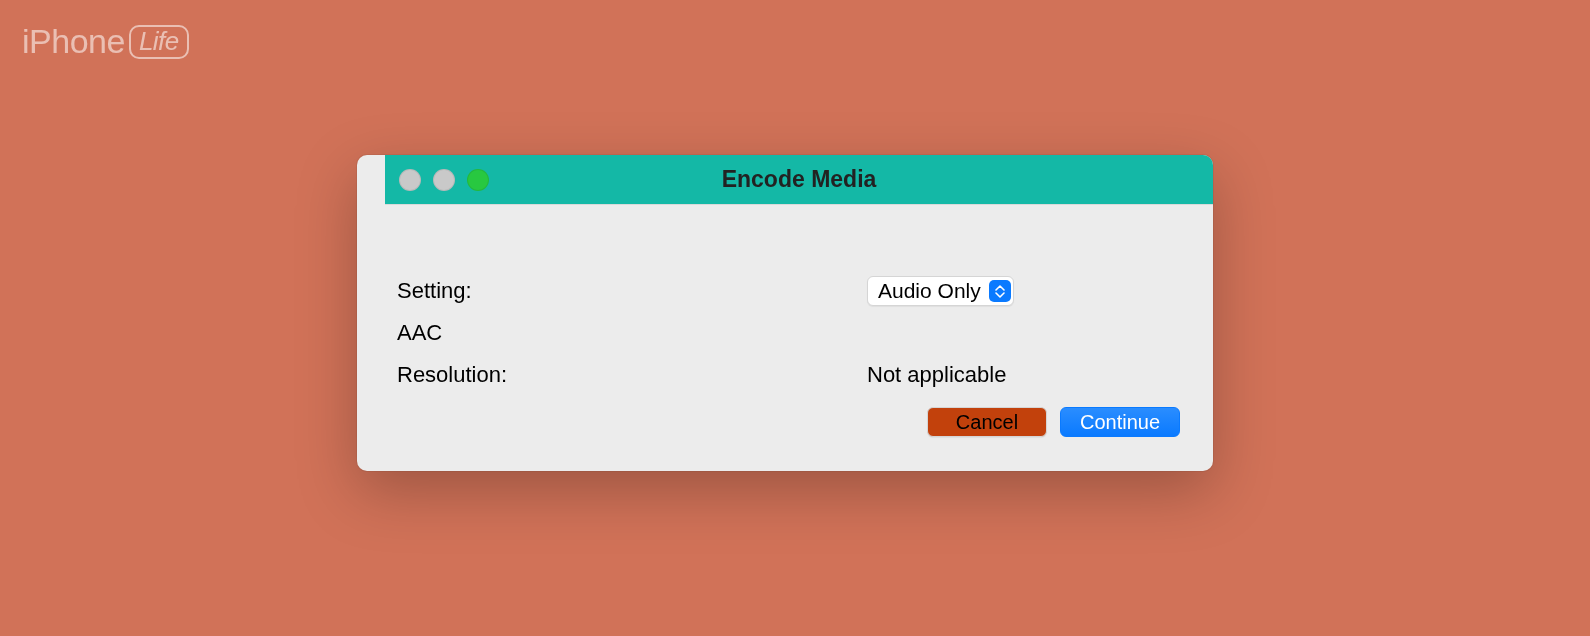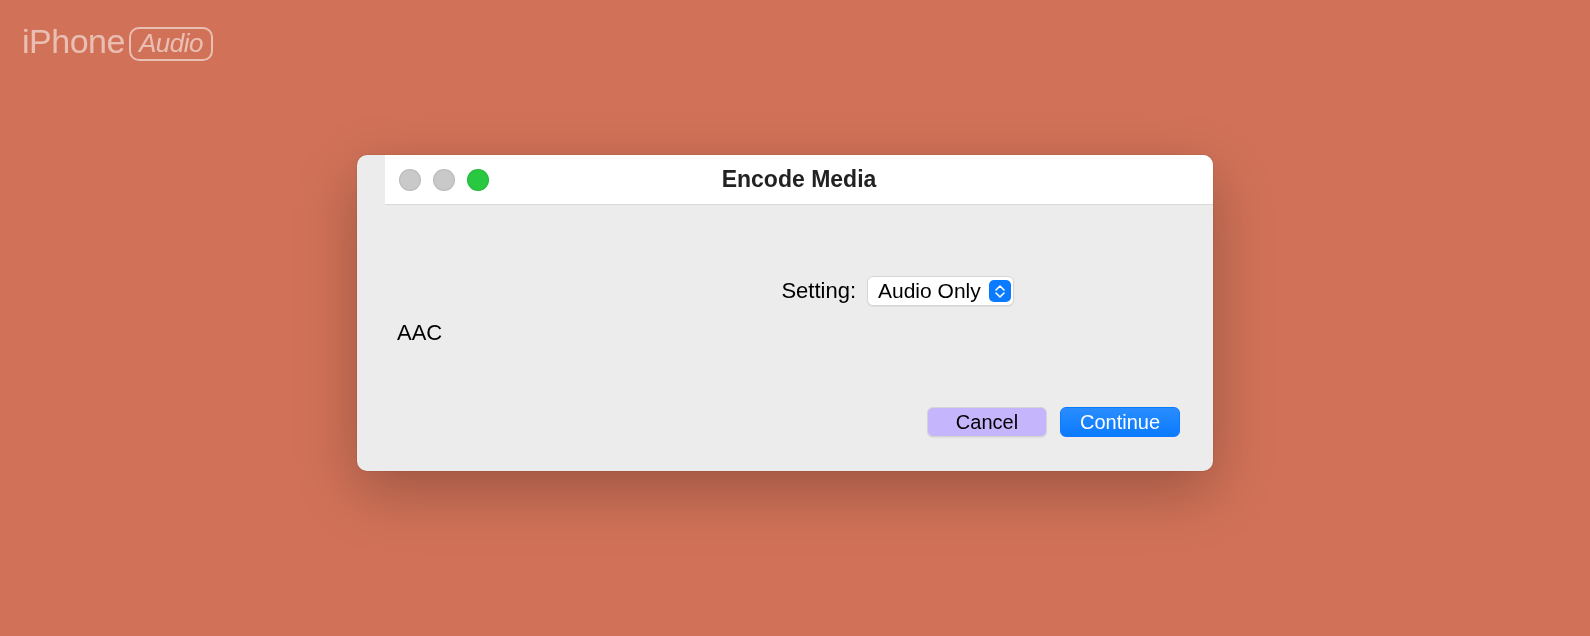--- a/index.html
+++ b/index.html
@@ -17,21 +17,21 @@
   }
   .watermark {
     position: absolute;
     top: 22px;
     left: 22px;
     color: rgba(255,255,255,0.55);
     font-size: 34px;
     font-weight: 300;
     letter-spacing: -0.5px;
     display: flex;
-    align-items: flex-end;
+    align-items: center;
     gap: 4px;
   }
   .watermark .life-badge {
     display: inline-flex;
     align-items: center;
     justify-content: center;
     border: 2px solid rgba(255,255,255,0.55);
     border-radius: 10px;
     padding: 0px 8px 2px 8px;
     font-style: italic;
@@ -50,21 +50,21 @@
     border-radius: 10px;
     box-shadow: 0 20px 60px rgba(0,0,0,0.25), 0 0 0 1px rgba(0,0,0,0.05);
     overflow: hidden;
   }
   .titlebar {
     height: 50px;
     display: flex;
     align-items: center;
     position: relative;
     border-bottom: 1px solid #d9d9d9;
-    background: #ffffff;
+    background: #14b8a6;
     margin-left: 28px;
   }
   .traffic-lights {
     display: flex;
     gap: 12px;
     padding-left: 14px;
   }
   .tl {
     width: 22px;
     height: 22px;
@@ -93,21 +93,21 @@
     padding-right: 40px;
   }
   .row {
     display: flex;
     align-items: center;
     margin-bottom: 10px;
     height: 32px;
   }
   .row-label {
     width: 470px;
-    text-align: right;
+    text-align: left;
     font-size: 22px;
     color: #000;
     padding-right: 11px;
   }
   .row-value {
     font-size: 22px;
     color: #000;
     display: flex;
     align-items: flex-start;
     gap: 16px;
@@ -172,39 +172,39 @@
     min-width: 120px;
     border-radius: 6px;
     font-size: 20px;
     display: flex;
     align-items: center;
     justify-content: center;
     cursor: pointer;
     padding: 0 18px;
   }
   .btn-default {
-    background: #c4b5fd;
+    background: #c2410c;
     border: 1px solid #d5d5d5;
     color: #000;
     box-shadow: 0 1px 1px rgba(0,0,0,0.06);
   }
   .btn-primary {
     background: #0a7aff;
     background: linear-gradient(#2a8dff, #0a7aff);
     border: 1px solid #0a7aff;
     color: #fff;
     text-align: right;
   }
 </style>
 </head>
 <body>
 
 <div class="watermark">
   <span>iPhone</span>
-  <span class="life-badge">Audio</span>
+  <span class="life-badge">Life</span>
 </div>
 
 <div class="dialog">
   <div class="titlebar">
     <div class="traffic-lights">
       <div class="tl tl-gray"></div>
       <div class="tl tl-gray"></div>
       <div class="tl tl-green"></div>
     </div>
     <div class="window-title">Encode Media</div>
@@ -226,20 +226,24 @@
               </svg>
           </span>
         </div>
       </div>
     </div>
 
     <div class="row">
       <div class="row-value">AAC</div>
     </div>
 
+    <div class="row">
+      <div class="row-label">Resolution:</div>
+      <div class="row-value">Not applicable</div>
+    </div>
 
   </div>
 
   <div class="button-row">
     <div class="btn btn-default">Cancel</div>
     <div class="btn btn-primary">Continue</div>
   </div>
 </div>
 
 </body></html>

